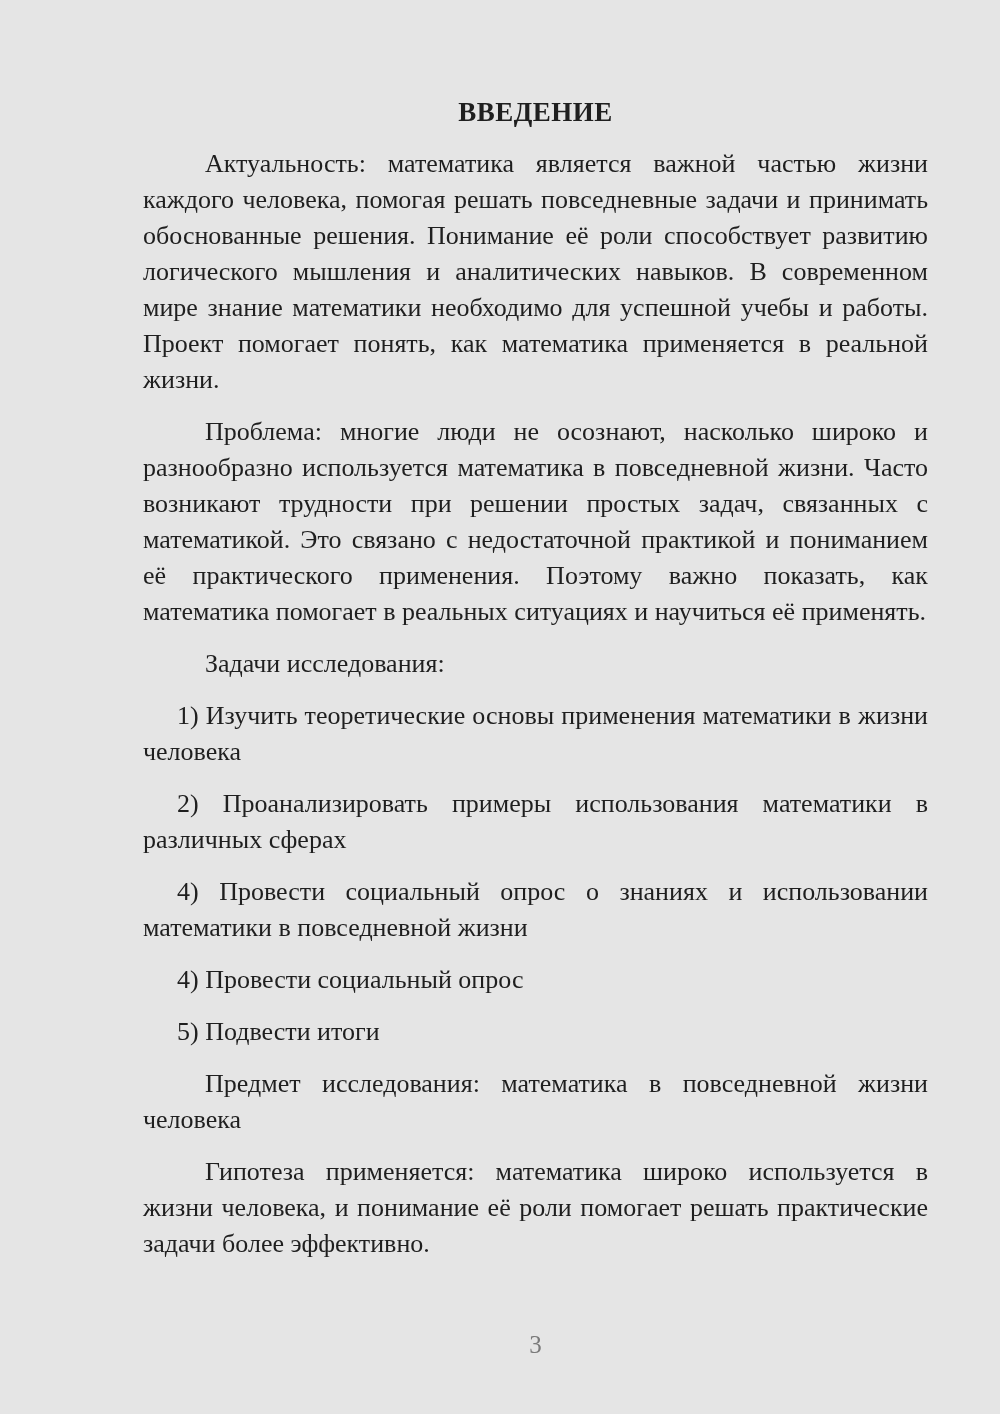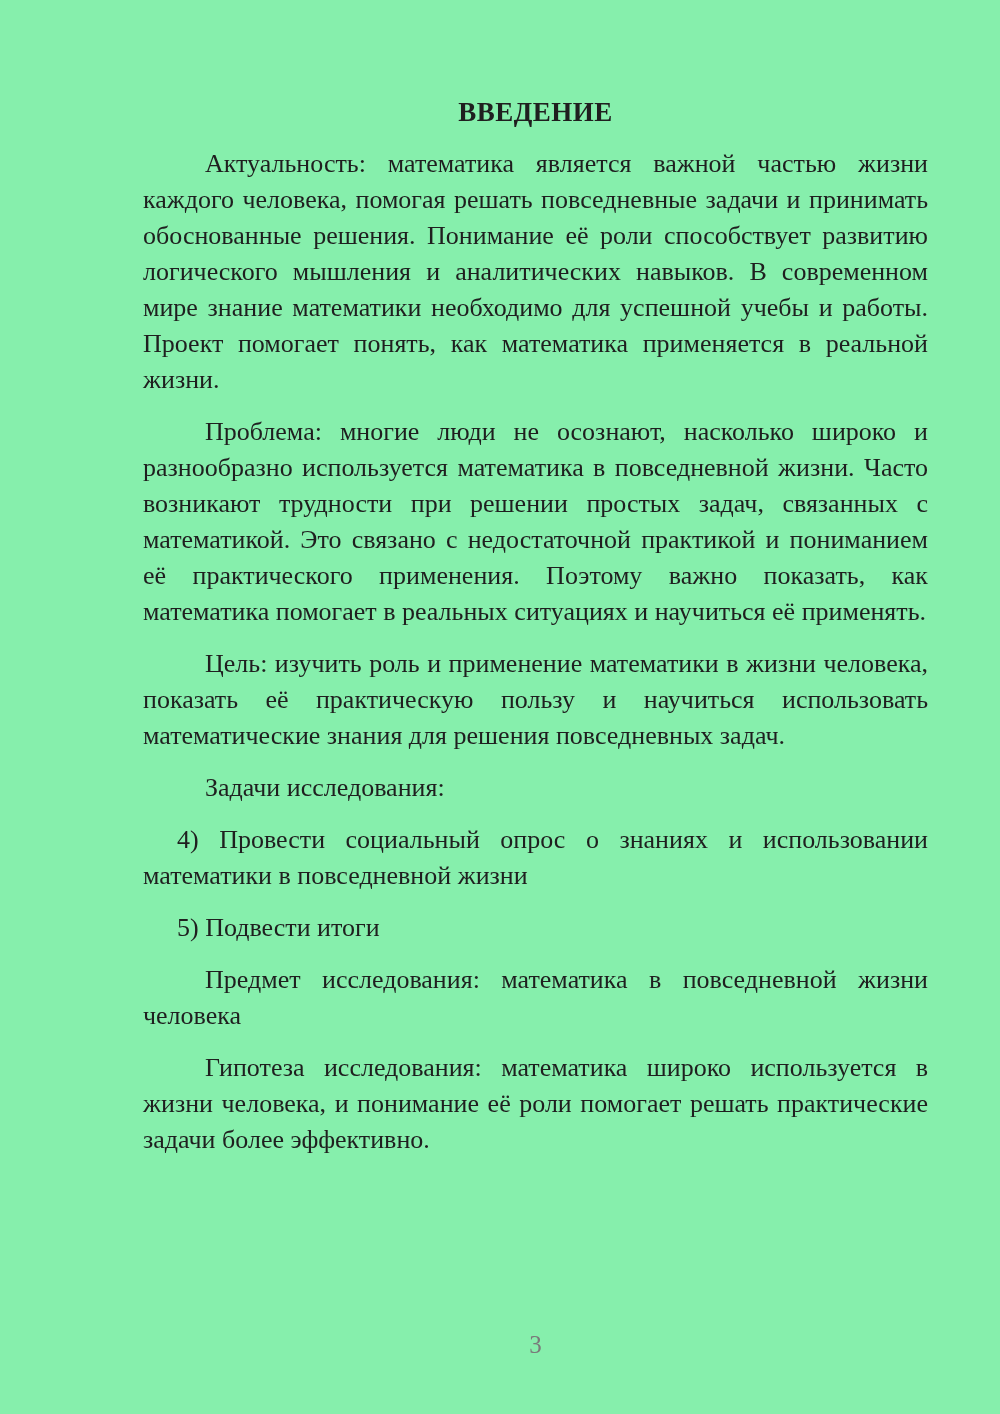--- a/index.html
+++ b/index.html
@@ -4,21 +4,21 @@
 <style>
   html, body {
     margin: 0;
     padding: 0;
     background: #ffffff;
   }
   .page {
     position: relative;
     width: 1000px;
     height: 1414px;
-    background: #86efac;
+    background: #e5e5e5;
     font-family: "Liberation Serif", "DejaVu Serif", serif;
     color: #1f1f1f;
     overflow: hidden;
   }
   .content {
     position: absolute;
     top: 94px;
     left: 143px;
     width: 785px;
   }
@@ -58,31 +58,33 @@
 <body>
 
 <div class="page">
   <div class="content">
     <h1 class="doc-title">ВВЕДЕНИЕ</h1>
 
     <p class="para">Актуальность: математика является важной частью жизни каждого человека, помогая решать повседневные задачи и принимать обоснованные решения. Понимание её роли способствует развитию логического мышления и аналитических навыков. В современном мире знание математики необходимо для успешной учебы и работы. Проект помогает понять, как математика применяется в реальной жизни.</p>
 
     <p class="para">Проблема: многие люди не осознают, насколько широко и разнообразно используется математика в повседневной жизни. Часто возникают трудности при решении простых задач, связанных с математикой. Это связано с недостаточной практикой и пониманием её практического применения. Поэтому важно показать, как математика помогает в реальных ситуациях и научиться её применять.</p>
 
-    <p class="para">Цель: изучить роль и применение математики в жизни человека, показать её практическую пользу и научиться использовать математические знания для решения повседневных задач.</p>
 
     <p class="para">Задачи исследования:</p>
 
+    <p class="para list-item">1) Изучить теоретические основы применения математики в жизни человека</p>
 
+    <p class="para list-item">2) Проанализировать примеры использования математики в различных сферах</p>
 
     <p class="para list-item">4) Провести социальный опрос о знаниях и использовании математики в повседневной жизни</p>
 
+    <p class="para list-item">4) Провести социальный опрос</p>
 
     <p class="para list-item">5) Подвести итоги</p>
 
 
     <p class="para">Предмет исследования: математика в повседневной жизни человека</p>
 
-    <p class="para">Гипотеза исследования: математика широко используется в жизни человека, и понимание её роли помогает решать практические задачи более эффективно.</p>
+    <p class="para">Гипотеза применяется: математика широко используется в жизни человека, и понимание её роли помогает решать практические задачи более эффективно.</p>
   </div>
 
   <div class="page-number">3</div>
 </div>
 
 </body></html>

